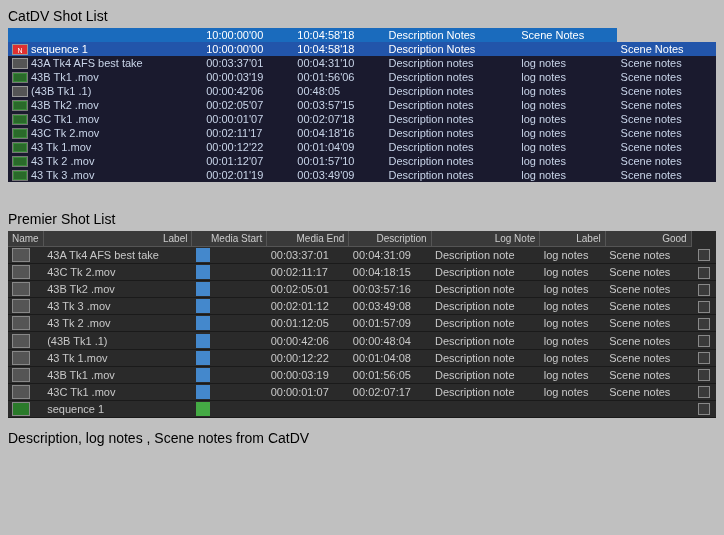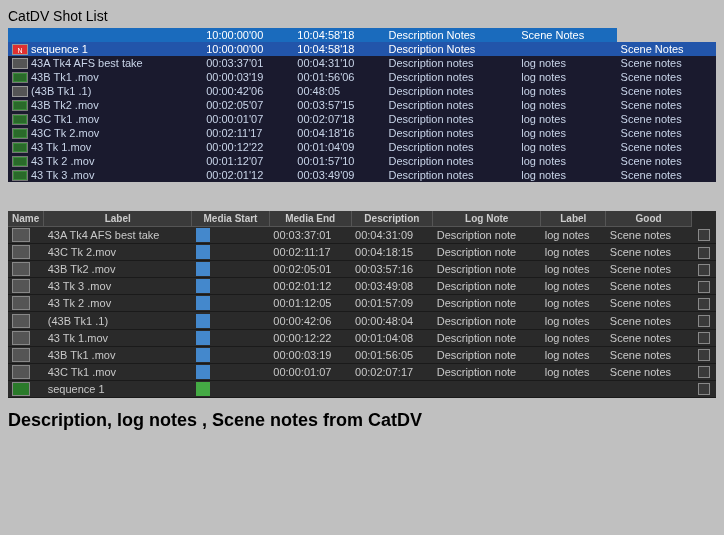--- a/index.html
+++ b/index.html
@@ -99,25 +99,25 @@
     .premier-table {
       width: 100%;
       border-collapse: collapse;
       margin-bottom: 12px;
       background: #2a2a2a;
     }
     .premier-table th {
       background: #3a3a3a;
       color: #ccc;
       font-size: 10px;
-      font-weight: bold;
+      font-weight: normal;
       padding: 2px 4px;
       border-right: 1px solid #555;
       border-bottom: 1px solid #555;
-      text-align: center;
+      text-align: right;
     }
     .premier-table td {
       background: #2a2a2a;
       color: #c8c8c8;
       padding: 1px 4px;
       border-bottom: 1px solid #1a1a1a;
       font-size: 11px;
       white-space: nowrap;
     }
     .premier-table td:first-child {
@@ -156,22 +156,22 @@
     .cb {
       display: inline-block;
       width: 12px;
       height: 12px;
       border: 1px solid #888;
       background: #3a3a3a;
       vertical-align: middle;
     }
 
     .footer-text {
-      font-size: 18px;
-      font-weight: bold;
+      font-size: 14px;
+      font-weight: normal;
       color: #000;
       margin-top: 4px;
     }
   </style>
 </head>
 <body>
 
 <div>
   <div class="section-title">CatDV Shot List</div>
   <table class="catdv-table">
@@ -300,31 +300,32 @@
           <td>log notes</td>
           <td>Scene notes</td>
         </tr>
         <tr class="catdv-row">
           <td>
             <div class="catdv-name-cell">
               <span class="icon-film"></span>
               <span>43 Tk 3 .mov</span>
             </div>
           </td>
-          <td>00:02:01'12</td>
+          <td>00:02:01'19</td>
           <td>00:03:49'09</td>
           <td>Description notes</td>
           <td>log notes</td>
           <td>Scene notes</td>
         </tr>
       </tbody>
   </table>
 </div>
 
 <div>
+  <div class="section-title">Premier Shot List</div>
   <table class="premier-table">
     <thead id="premier-thead">
         <tr>
           <th>Name</th>
           <th>Label</th>
           <th>Media Start</th>
           <th>Media End</th>
           <th>Description</th>
           <th>Log Note</th>
           <th>Label</th>

